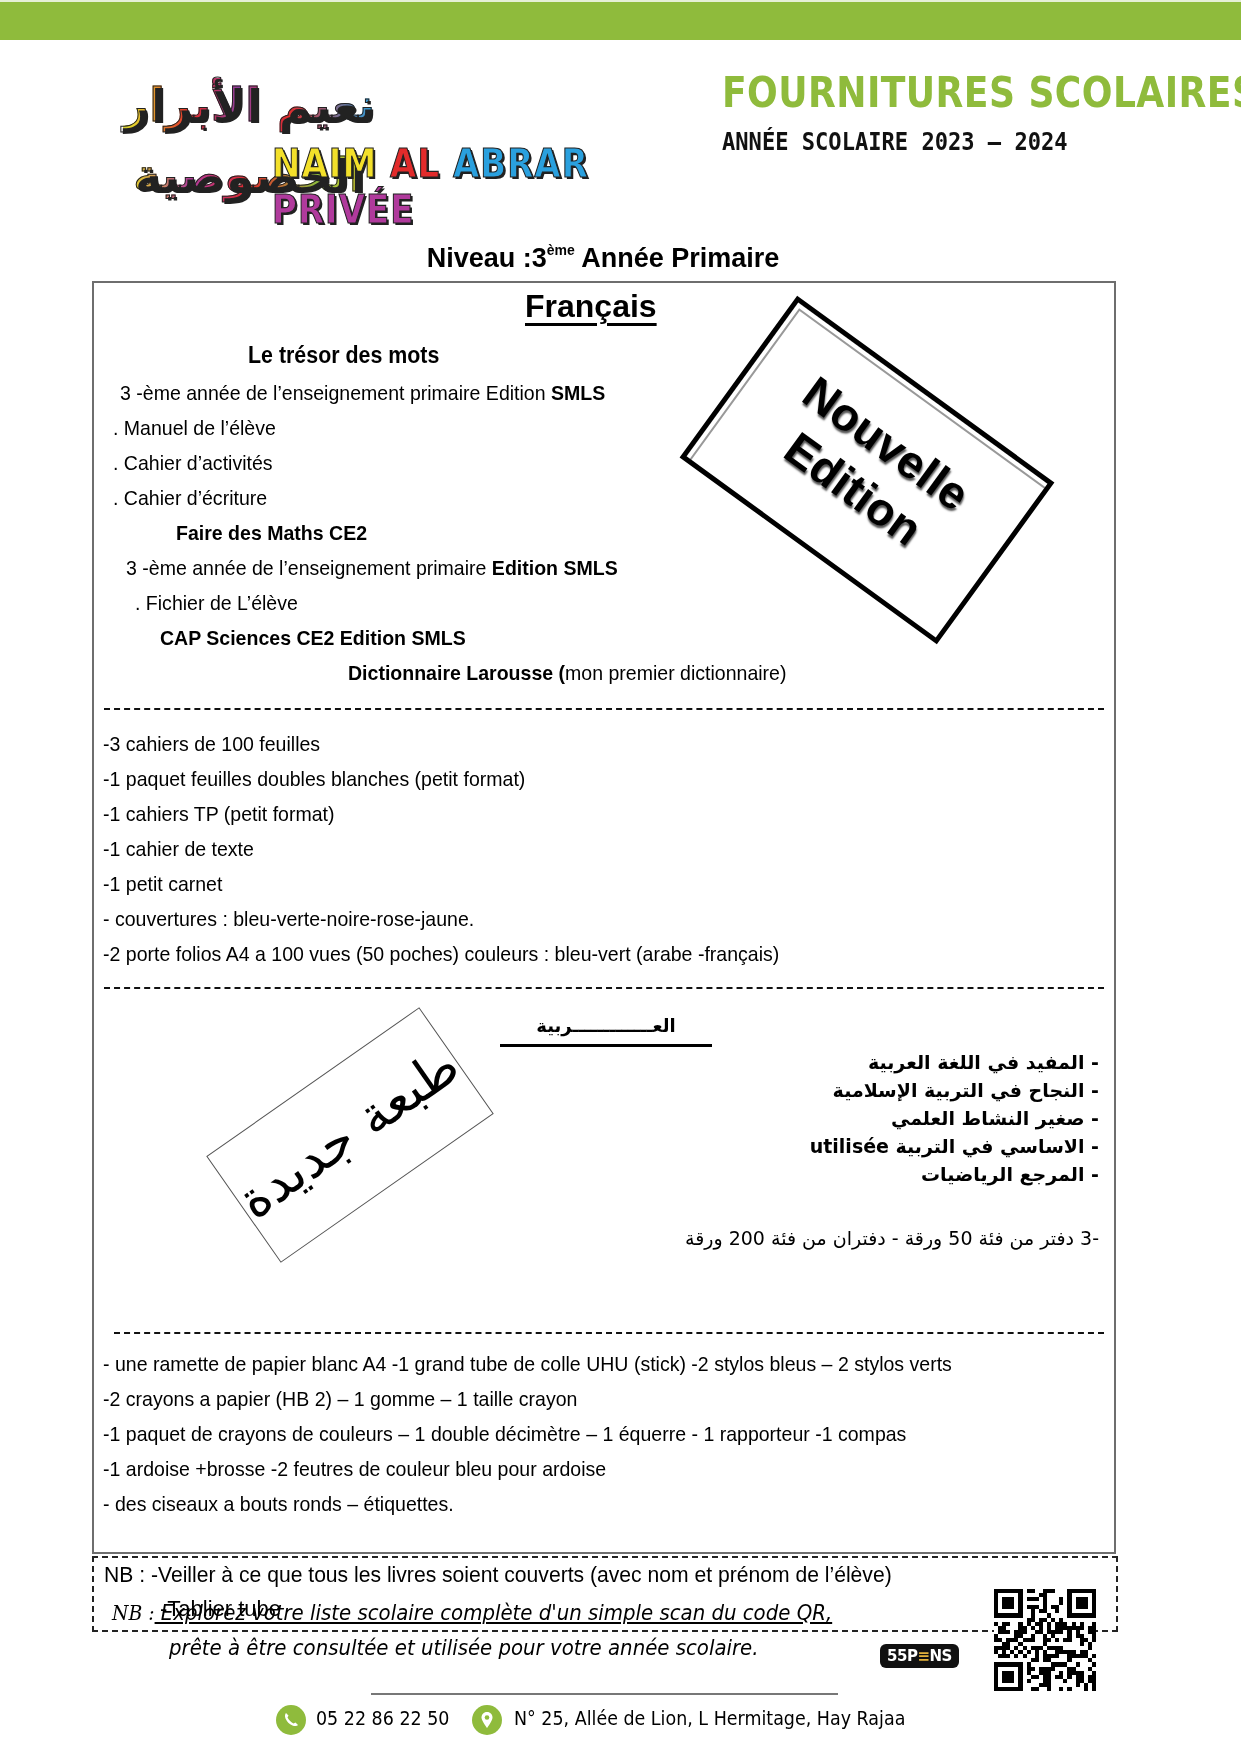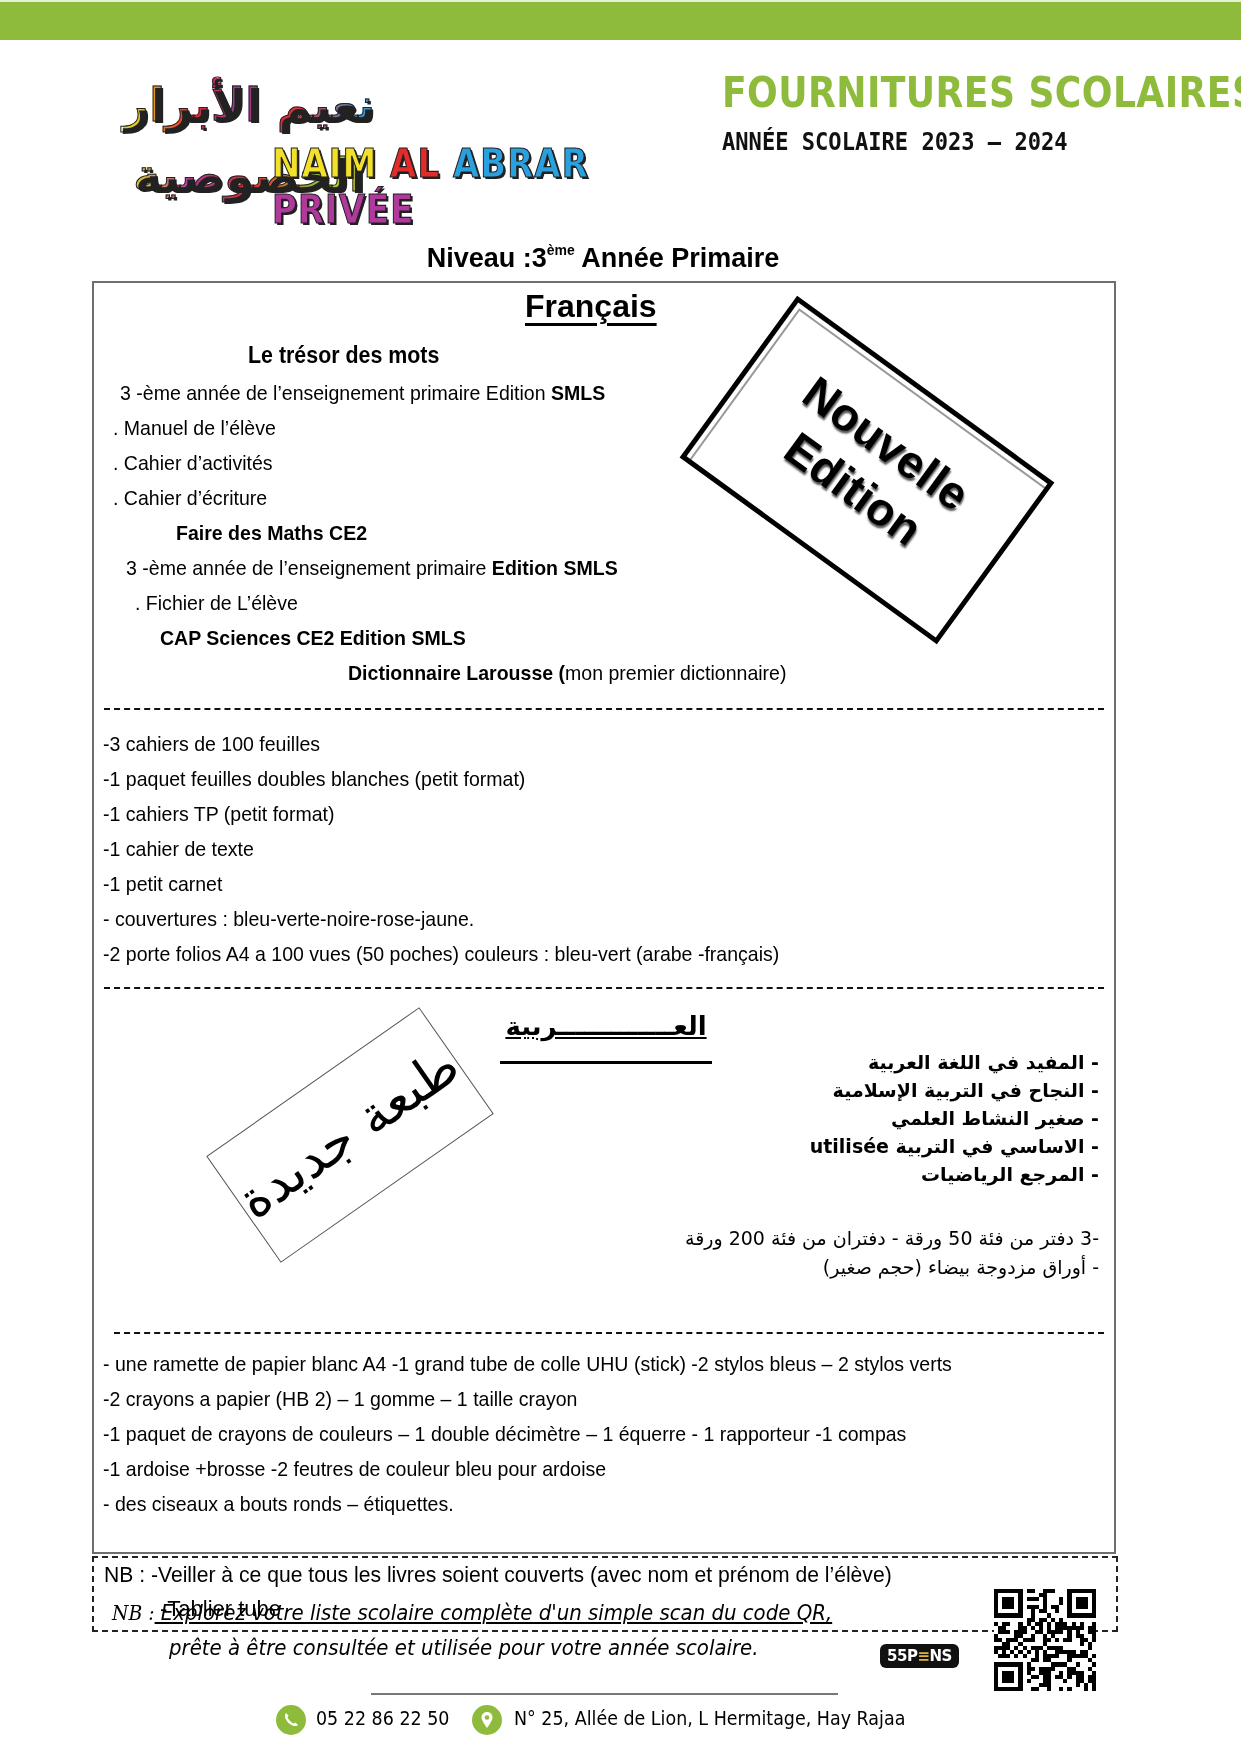--- a/index.html
+++ b/index.html
@@ -25,21 +25,21 @@
   .b { font-weight: bold; }
   .francais { position: absolute; left: 525px; top: 288px; font-weight: bold; font-size: 32px; text-decoration: underline; text-underline-offset: 6px; }
   .dash { position: absolute; left: 104px; width: 1000px; height: 3px; border-top: 2px dashed #111; }
 
   .stamp-fr { position: absolute; left: 708px; top: 370px; width: 318px; height: 200px; border: 5px solid #000; box-sizing: border-box; transform: rotate(36deg); transform-origin: center; background: #fff; box-shadow: inset 4px 4px 0 #fff, inset 6px 6px 0 #999; }
   .stamp-fr .txt { position: absolute; left: 0; right: 0; top: 34px; text-align: center; font-family: "Liberation Sans", sans-serif; font-weight: bold; font-size: 46px; line-height: 56px; text-shadow: 2px 2px 2px #555; }
 
   .stamp-ar { position: absolute; left: 220px; top: 1070px; width: 260px; height: 130px; border: 1.5px solid #555; box-sizing: border-box; transform: rotate(-35deg); transform-origin: center; background: #fff; }
   .stamp-ar .txt { position: absolute; left: 0; right: 0; top: 26px; text-align: center; font-family: "DejaVu Sans", sans-serif; font-size: 52px; line-height: 70px; direction: rtl; }
 
-  .arabic-title { position: absolute; left: 500px; top: 1010px; width: 212px; text-align: center; font-family: "DejaVu Sans", sans-serif; font-weight: bold; font-size: 26px; direction: rtl; border-bottom: 3px solid #000; line-height: 32px; padding-bottom: 19px; text-decoration: underline; }
+  .arabic-title { position: absolute; left: 500px; top: 1010px; width: 212px; text-align: center; font-family: "DejaVu Sans", sans-serif; font-weight: bold; font-size: 18px; direction: rtl; border-bottom: 3px solid #000; line-height: 32px; padding-bottom: 2px; }
   .ar-list { position: absolute; right: 142px; top: 1048px; direction: rtl; font-family: "DejaVu Sans", sans-serif; font-weight: bold; font-size: 19px; line-height: 28px; }
   .ar-list2 { position: absolute; right: 142px; top: 1224px; direction: rtl; text-align: right; font-family: "DejaVu Sans", sans-serif; font-size: 19px; line-height: 28.5px; }
 
   .nb-box { position: absolute; left: 92px; top: 1556px; width: 1026px; height: 76px; border: 2px dashed #222; border-top-width: 2px; box-sizing: border-box; }
   .nb1 { position: absolute; left: 104px; top: 1562px; font-size: 22px; white-space: nowrap; transform: scaleX(0.96); transform-origin: left top; }
   .nb2 { position: absolute; left: 160px; top: 1596px; font-size: 22px; white-space: nowrap; }
   .qr-note { position: absolute; left: 112px; top: 1601px; font-family: "DejaVu Sans", sans-serif; font-style: italic; font-size: 21px; white-space: nowrap; transform: scaleX(0.94); transform-origin: left top; }
   .qr-note .nbtag { font-family: "DejaVu Serif", serif; font-style: italic; font-size: 20px; }
   .qr-note .u { text-decoration: underline; }
   .qr-note2 { position: absolute; left: 169px; top: 1636px; font-family: "DejaVu Sans", sans-serif; font-style: italic; font-size: 21px; white-space: nowrap; transform: scaleX(0.94); transform-origin: left top; }
@@ -113,21 +113,20 @@
 <div class="ar-list">
   <div>- المفيد في اللغة العربية</div>
   <div>- النجاح في التربية الإسلامية</div>
   <div>- صغير النشاط العلمي</div>
   <div>- الاساسي في التربية utilisée</div>
   <div>- المرجع الرياضيات</div>
 </div>
 
 <div class="ar-list2">
   <div>-3 دفتر من فئة 50 ورقة - دفتران من فئة 200 ورقة</div>
-  <div>- أوراق مزدوجة بيضاء (حجم صغير)</div>
 </div>
 
 <div class="dash" style="top:1332px;left:114px;width:990px;"></div>
 
 <div class="t" style="left:103px;top:1351px;">- une ramette de papier blanc A4 -1 grand tube de colle UHU (stick) -2 stylos bleus – 2 stylos verts</div>
 <div class="t" style="left:103px;top:1386px;">-2 crayons a papier (HB 2) – 1 gomme – 1 taille crayon</div>
 <div class="t" style="left:103px;top:1421px;">-1 paquet de crayons de couleurs – 1 double décimètre – 1 équerre - 1 rapporteur -1 compas</div>
 <div class="t" style="left:103px;top:1456px;">-1 ardoise +brosse -2 feutres de couleur bleu pour ardoise</div>
 <div class="t" style="left:103px;top:1491px;">- des ciseaux a bouts ronds – étiquettes.</div>
 

